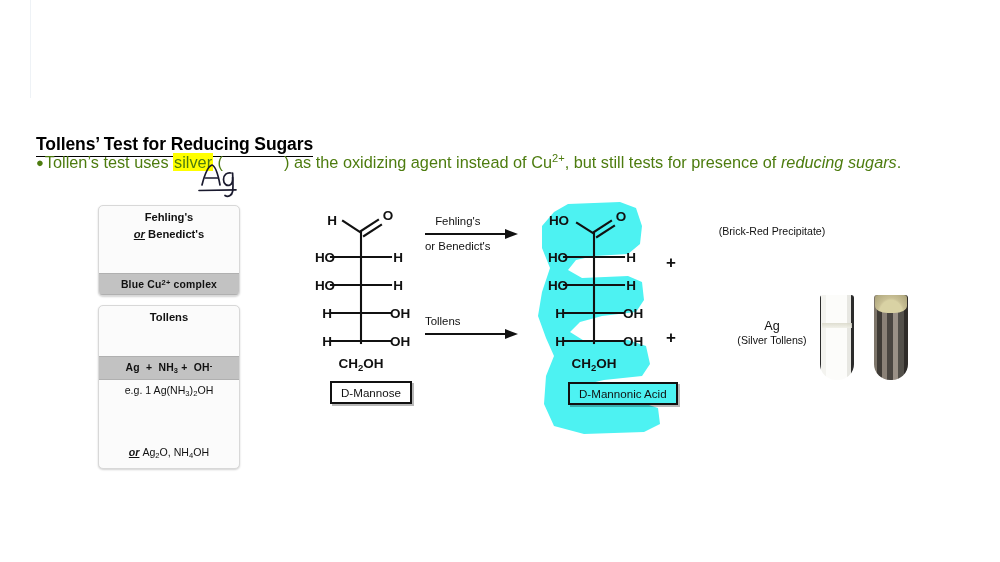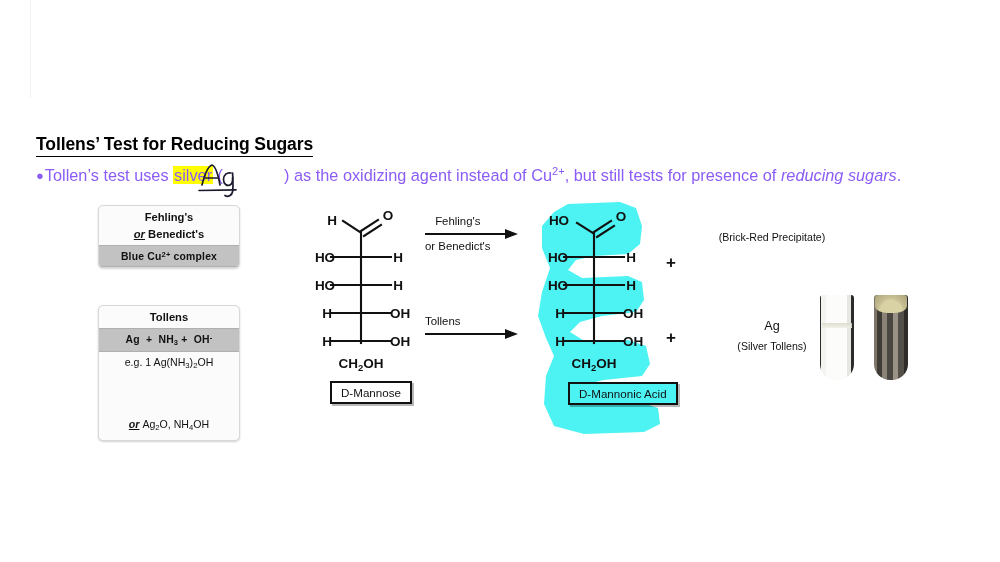--- a/index.html
+++ b/index.html
@@ -25,22 +25,22 @@
     position:absolute;left:36px;top:135px;
     font-size:17.5px;font-weight:bold;color:#000;
     letter-spacing:-0.1px;
     border-bottom:1.6px solid #000;
     padding-bottom:1px;
     line-height:1.12;
   }
 
   
   .bullet-row{
-    position:absolute;left:36px;top:165px;
-    font-size:16.3px;color:#8b5cf6;
+    position:absolute;left:36px;top:152px;
+    font-size:16.3px;color:#4d7c0f;
     white-space:nowrap;
     line-height:1.2;
   }
   .bullet-dot{font-size:13px;vertical-align:1px;margin-right:1px;}
   .hl-yellow{background:#ffff00;padding:0 1px;}
   .sup{font-size:0.68em;vertical-align:super;}
   .ital{font-style:italic;}
 
   
   .hand-ag{
@@ -65,20 +65,21 @@
     padding:5px 4px 4px;
     line-height:1.15;
   }
   .rbox .band{
     background:#c2c2c2;
     border-top:1px solid #b0b0b0;
     border-bottom:1px solid #b0b0b0;
     font-size:10.4px;font-weight:bold;color:#111;
     padding:4px 10px;
     letter-spacing:.2px;
+    margin-top:28px;
   }
   .rbox .plain{
     font-size:10.6px;color:#111;font-weight:normal;
     padding:4px 3px 3px;line-height:1.2;
   }
   .u{text-decoration:underline;font-style:italic;font-weight:bold;text-align:right;}
   .sub{font-size:0.72em;vertical-align:-0.28em;}
   .sup2{font-size:0.72em;vertical-align:0.42em;}
 
   #box-fehling{left:98px;top:205px;}
@@ -120,21 +121,21 @@
   
   .plus{
     position:absolute;font-size:17px;color:#111;font-weight:bold;
   }
   #plus-top{left:666px;top:253px;}
   #plus-bot{left:666px;top:328px;}
 
   
   .product{position:absolute;text-align:center;width:150px;}
   .product .formula{font-size:12.6px;color:#111;line-height:1.3;}
-  .product .note{font-size:10.6px;color:#111;margin-top:6px;}
+  .product .note{font-size:10.6px;color:#111;margin-top:0;}
   #prod-cu{left:697px;top:225px;}
   #prod-ag{left:697px;top:318px;}
 
   
   .tubes{position:absolute;left:818px;top:295px;width:96px;height:85px;}
   .tube{position:absolute;top:0;width:34px;height:85px;}
   .tube .glass{
     position:absolute;left:0;top:0;width:100%;height:100%;
     border-radius:3px 3px 16px 16px;
     overflow:hidden;

